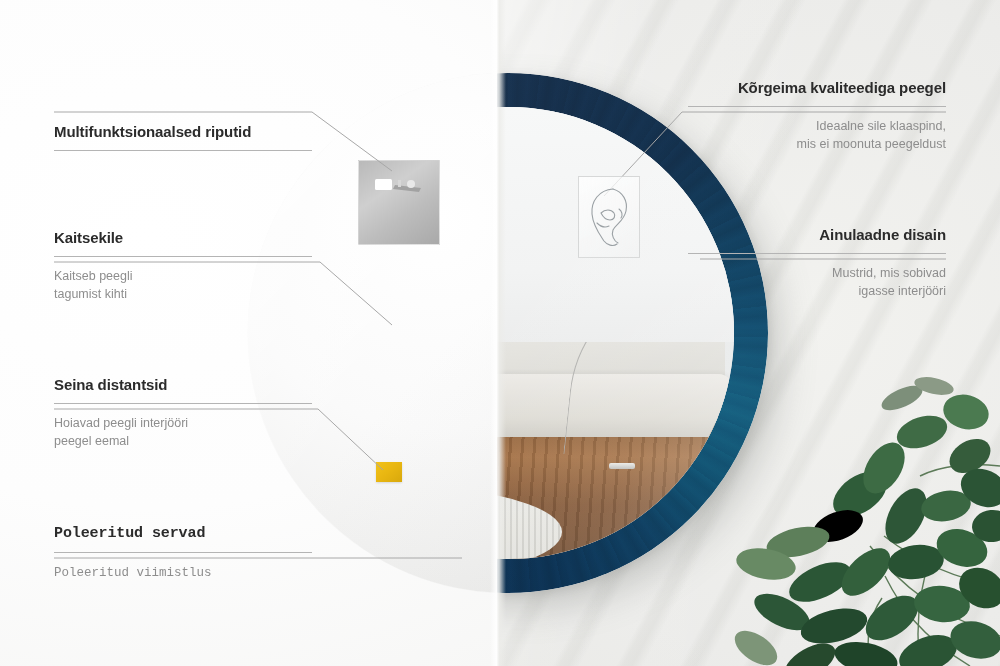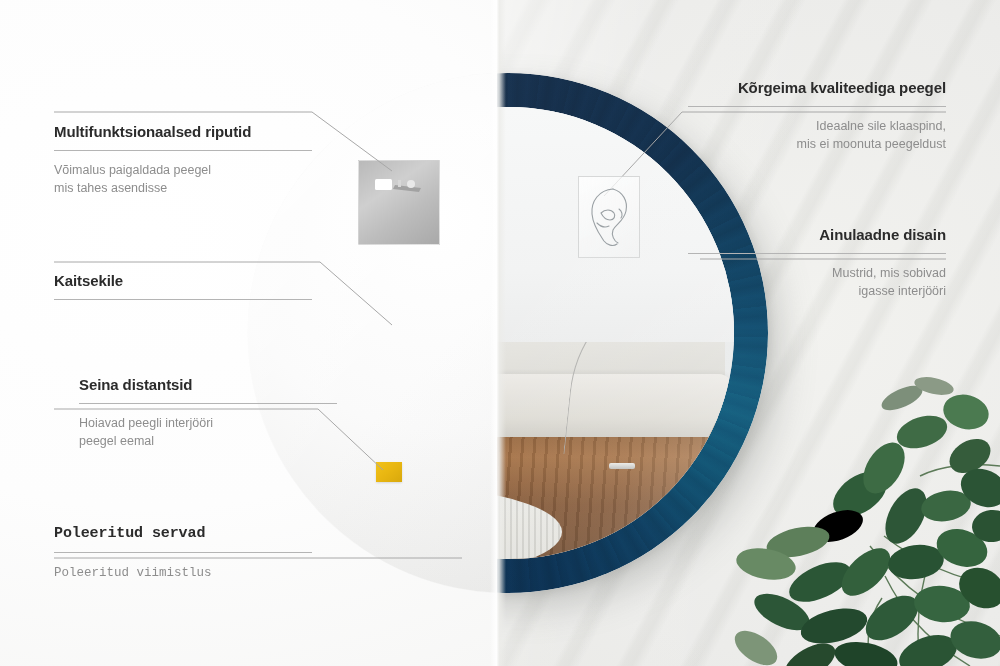--- a/index.html
+++ b/index.html
@@ -220,22 +220,22 @@
   .callout .rule {
     height:1px; background:#b4b4b4; margin-top:9px; margin-bottom:11px;
   }
   .callout p {
     font-size:12.5px; color:#8d8d8d; line-height:1.42; font-weight:normal;
   }
   .callout.left { left:54px; width:258px; text-align:left; }
   .callout.right { right:54px; width:258px; text-align:right; }
 
   #c1 { top:79px;margin-top:44px; }
-  #c2 { top:229px;margin-top:43px; }
-  #c3 { top:376px;margin-left:25px; }
+  #c2 { top:229px; }
+  #c3 { top:376px; }
   #c4 { top:525px;font-family:Liberation Mono, monospace; }
   #c5 { top:79px; }
   #c6 { top:226px; }
   #c4 .rule { margin-bottom:12px; }
 
   
   .foliage { position:absolute; right:0; bottom:0; width:330px; height:330px; }
 </style>
 </head>
 <body>
@@ -351,29 +351,29 @@
 
       <path d="M946 112 L682 112 L604 196"></path>
 
       <path d="M946 259 L700 259"></path>
     </g>
   </svg>
 
   <div class="callout left" id="c1">
     <h3>Multifunktsionaalsed riputid</h3>
     <div class="rule"></div>
-    <p>
-      <span>Võimalus paigaldada peegel</span><br>
-      <span>mis tahes asendisse</span>
-    </p>
   </div>
 
   <div class="callout left" id="c2">
     <h3>Kaitsekile</h3>
     <div class="rule"></div>
+    <p>
+      <span>Kaitseb peegli</span><br>
+      <span>tagumist kihti</span>
+    </p>
   </div>
 
   <div class="callout left" id="c3">
     <h3>Seina distantsid</h3>
     <div class="rule"></div>
     <p>
       <span>Hoiavad peegli interjööri</span><br>
       <span>peegel eemal</span>
     </p>
   </div>

